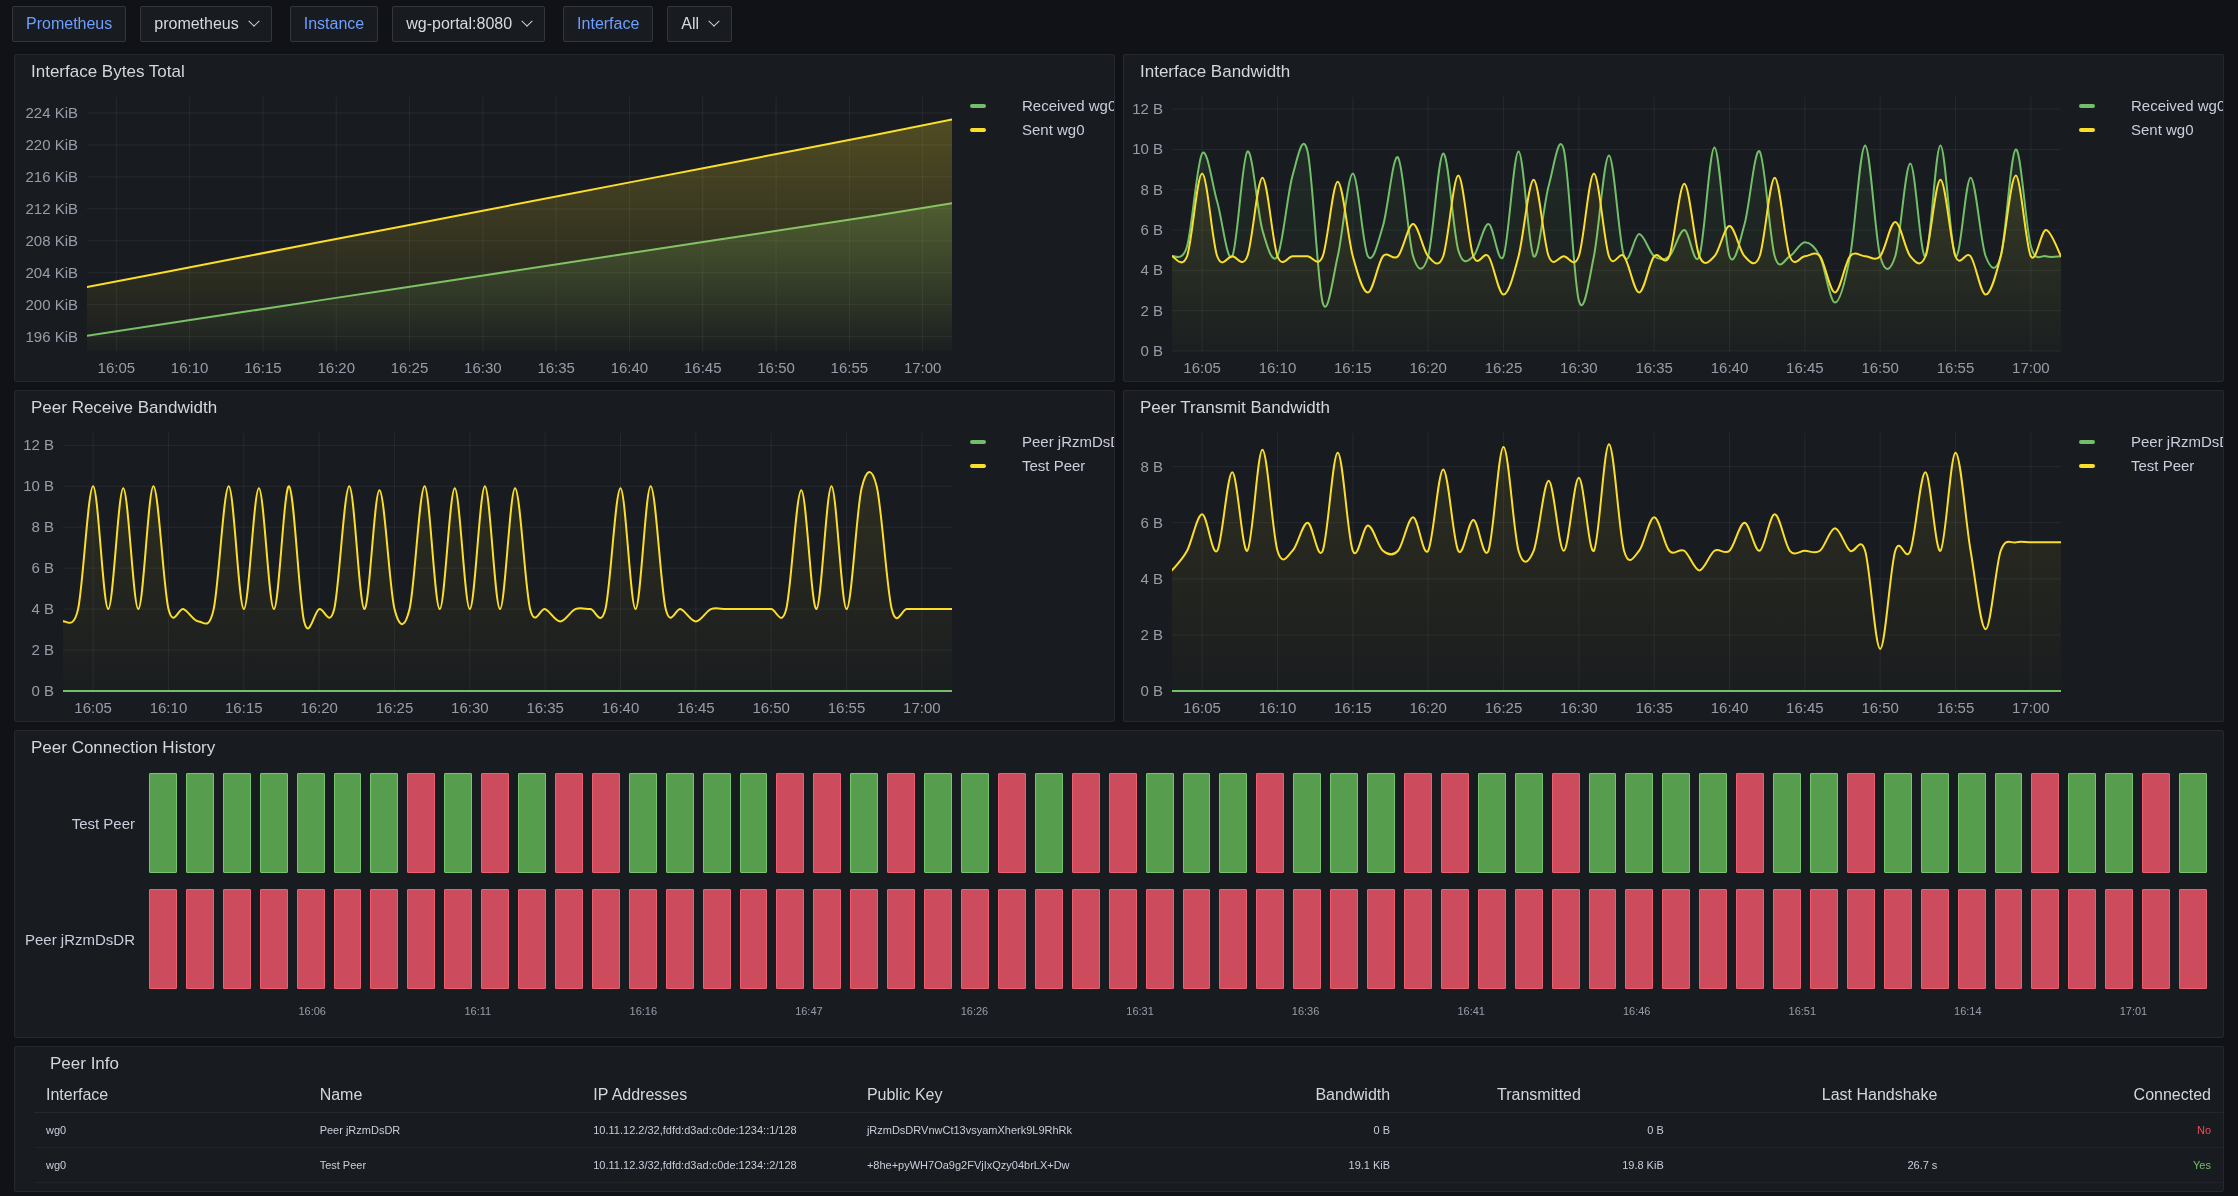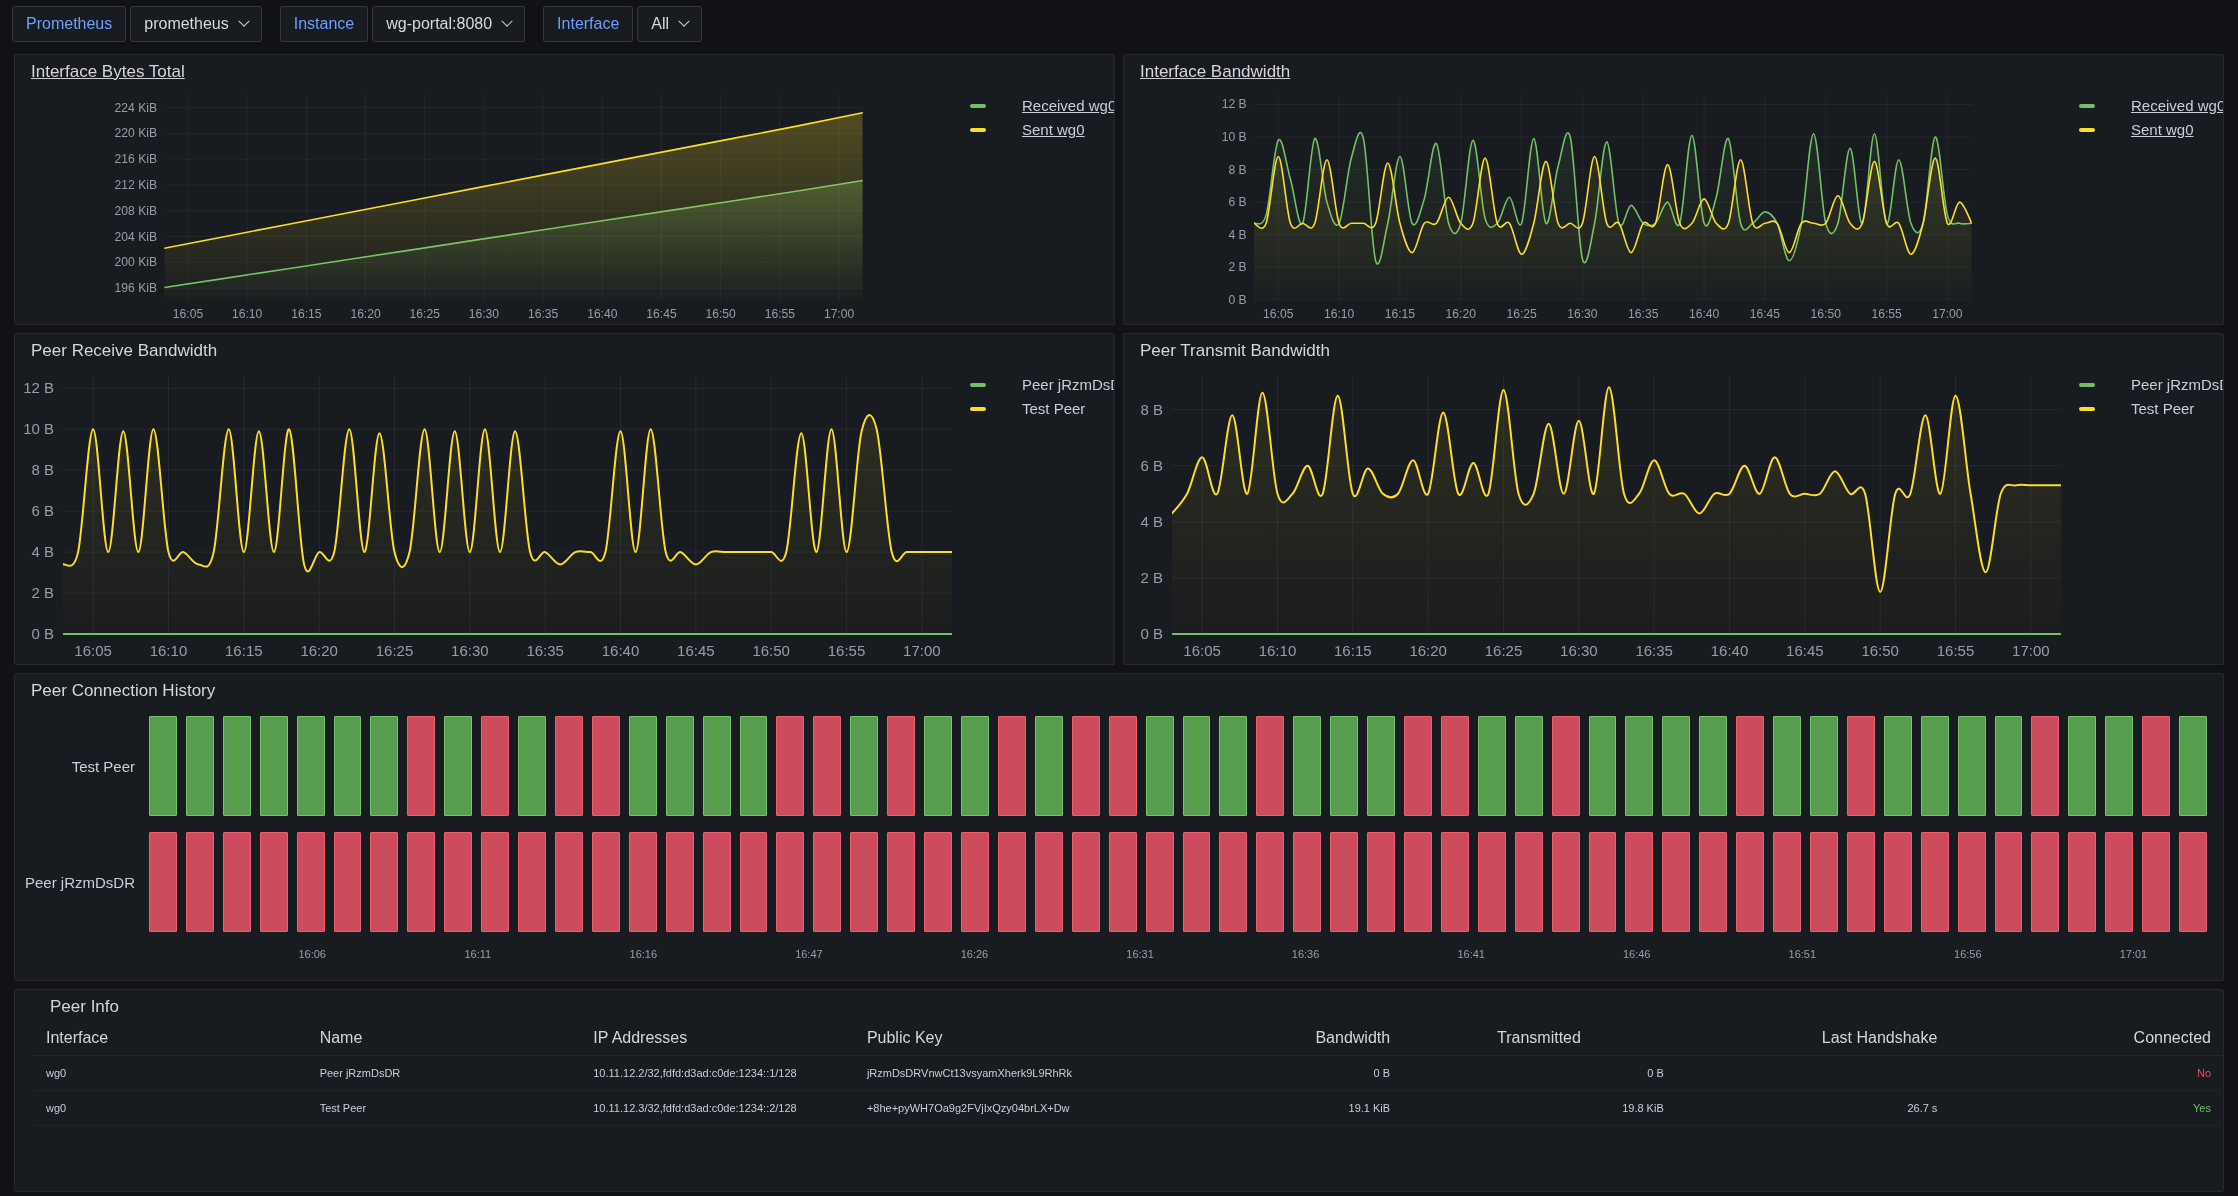--- a/index.html
+++ b/index.html
@@ -5,35 +5,35 @@
   * { box-sizing: border-box; margin: 0; padding: 0; }
   html,body { width:2238px; height:1196px; overflow:hidden; }
   body {
     background:#111217;
     color:#ccccdc;
     font-family:"Liberation Sans","DejaVu Sans",sans-serif;
     font-size:16px;
   }
   
   .toolbar { height:48px; display:flex; align-items:center; padding:0 12px; gap:18px; }
-  .var-group { display:flex; align-items:center; gap:4px; }
+  .var-group { display:flex; align-items:center; gap:14px; }
   .var-label, .var-value {
     height:36px; display:flex; align-items:center; padding:0 13px;
     background:#181b1f; border:1px solid #33363d; border-radius:2px; font-size:16px;
   }
   .var-label { color:#6e9fff; }
   .var-value { color:#d8d9dd; cursor:pointer; gap:11px; }
   .chev { width:8px; height:8px; border-right:1.6px solid #ccccdc; border-bottom:1.6px solid #ccccdc;
     transform:rotate(45deg) translate(-2px,-2px); }
   
   .dash { height:1148px; padding:6px 14px 4px; display:flex; flex-direction:column; gap:8px; }
   .row2 { display:flex; gap:8px; }
   .panel { background:#181b1f; border:1px solid #26282e; border-radius:2px; overflow:hidden; flex:1; }
   .panel-title { font-size:17px; font-weight:500; color:#d5d6da; padding:7px 16px 3px; white-space:nowrap; }
-  .r1 { height:271px;text-decoration:underline; } .r2 { height:332px; }
+  .r1 { height:328px; } .r2 { height:332px; }
   .panel-hist { height:308px; flex:none; }
   .panel-info { flex:1;padding-left:19px; }
   
   .chart-body { display:flex; height:calc(100% - 30px); }
   svg.chart { flex:1; height:100%; display:block; cursor:crosshair; }
   .grid { stroke:rgba(204,204,220,0.08); stroke-width:1; }
   .ax { fill:rgba(204,204,220,0.72); font-size:15px; }
   .legend { width:152px; padding:12px 6px 0 8px; display:flex; flex-direction:column; gap:7px;
     font-size:15px; color:#ccccdc; }
   .legend-item { display:flex; align-items:center; cursor:pointer; white-space:nowrap;gap:28px; }
@@ -518,21 +518,21 @@
           <span style="left: 7.3%;">16:06</span>
           <span style="left: 15.4%;">16:11</span>
           <span style="left: 23.5%;">16:16</span>
           <span style="left: 31.6%;">16:47</span>
           <span style="left: 39.7%;">16:26</span>
           <span style="left: 47.8%;">16:31</span>
           <span style="left: 55.9%;">16:36</span>
           <span style="left: 64%;">16:41</span>
           <span style="left: 72.1%;">16:46</span>
           <span style="left: 80.2%;">16:51</span>
-          <span style="left: 88.3%;">16:56</span>
+          <span style="left: 88.3%;">16:14</span>
           <span style="left: 96.4%;">17:01</span>
         </div>
       </div>
   </section>
 
   <section class="panel panel-info">
     <h2 class="panel-title">Peer Info</h2>
     <table class="peer-table">
         <thead>
           <tr>

